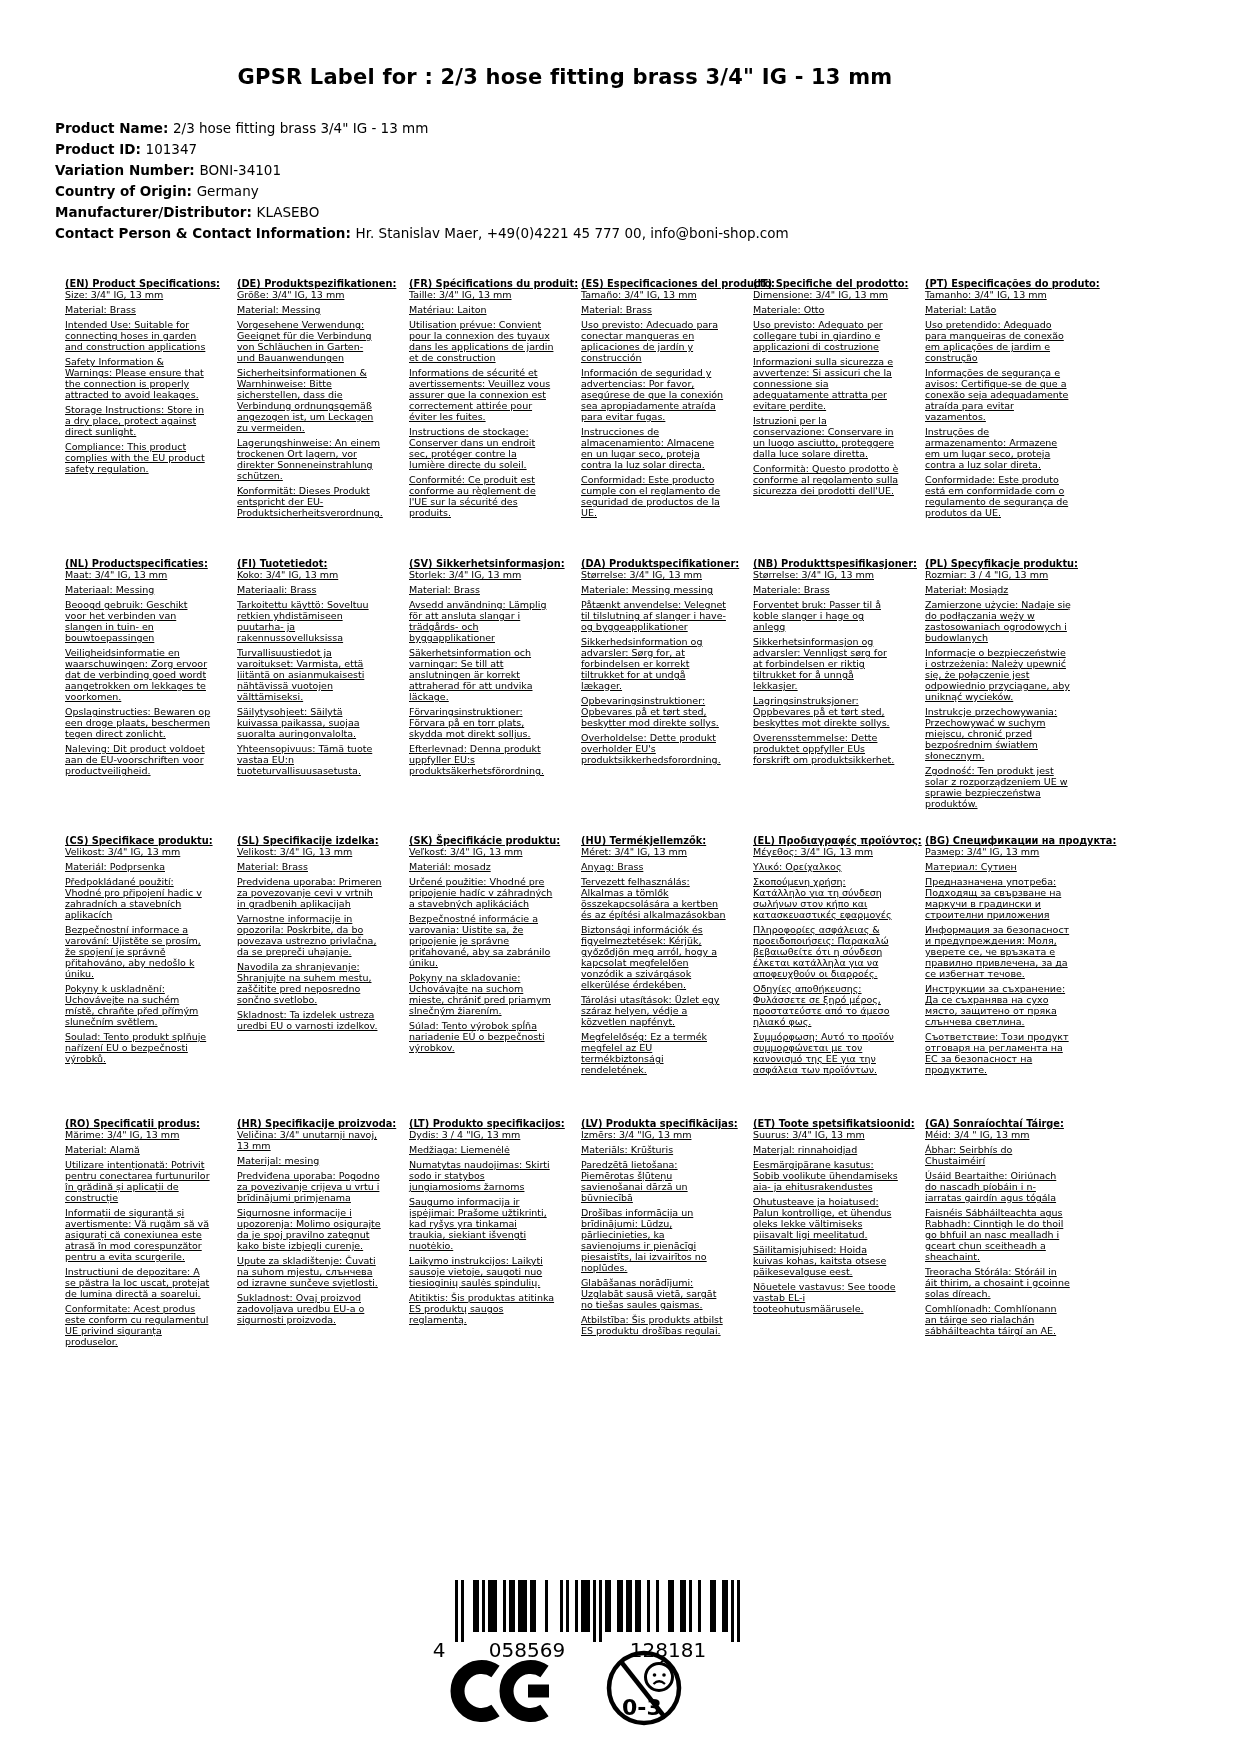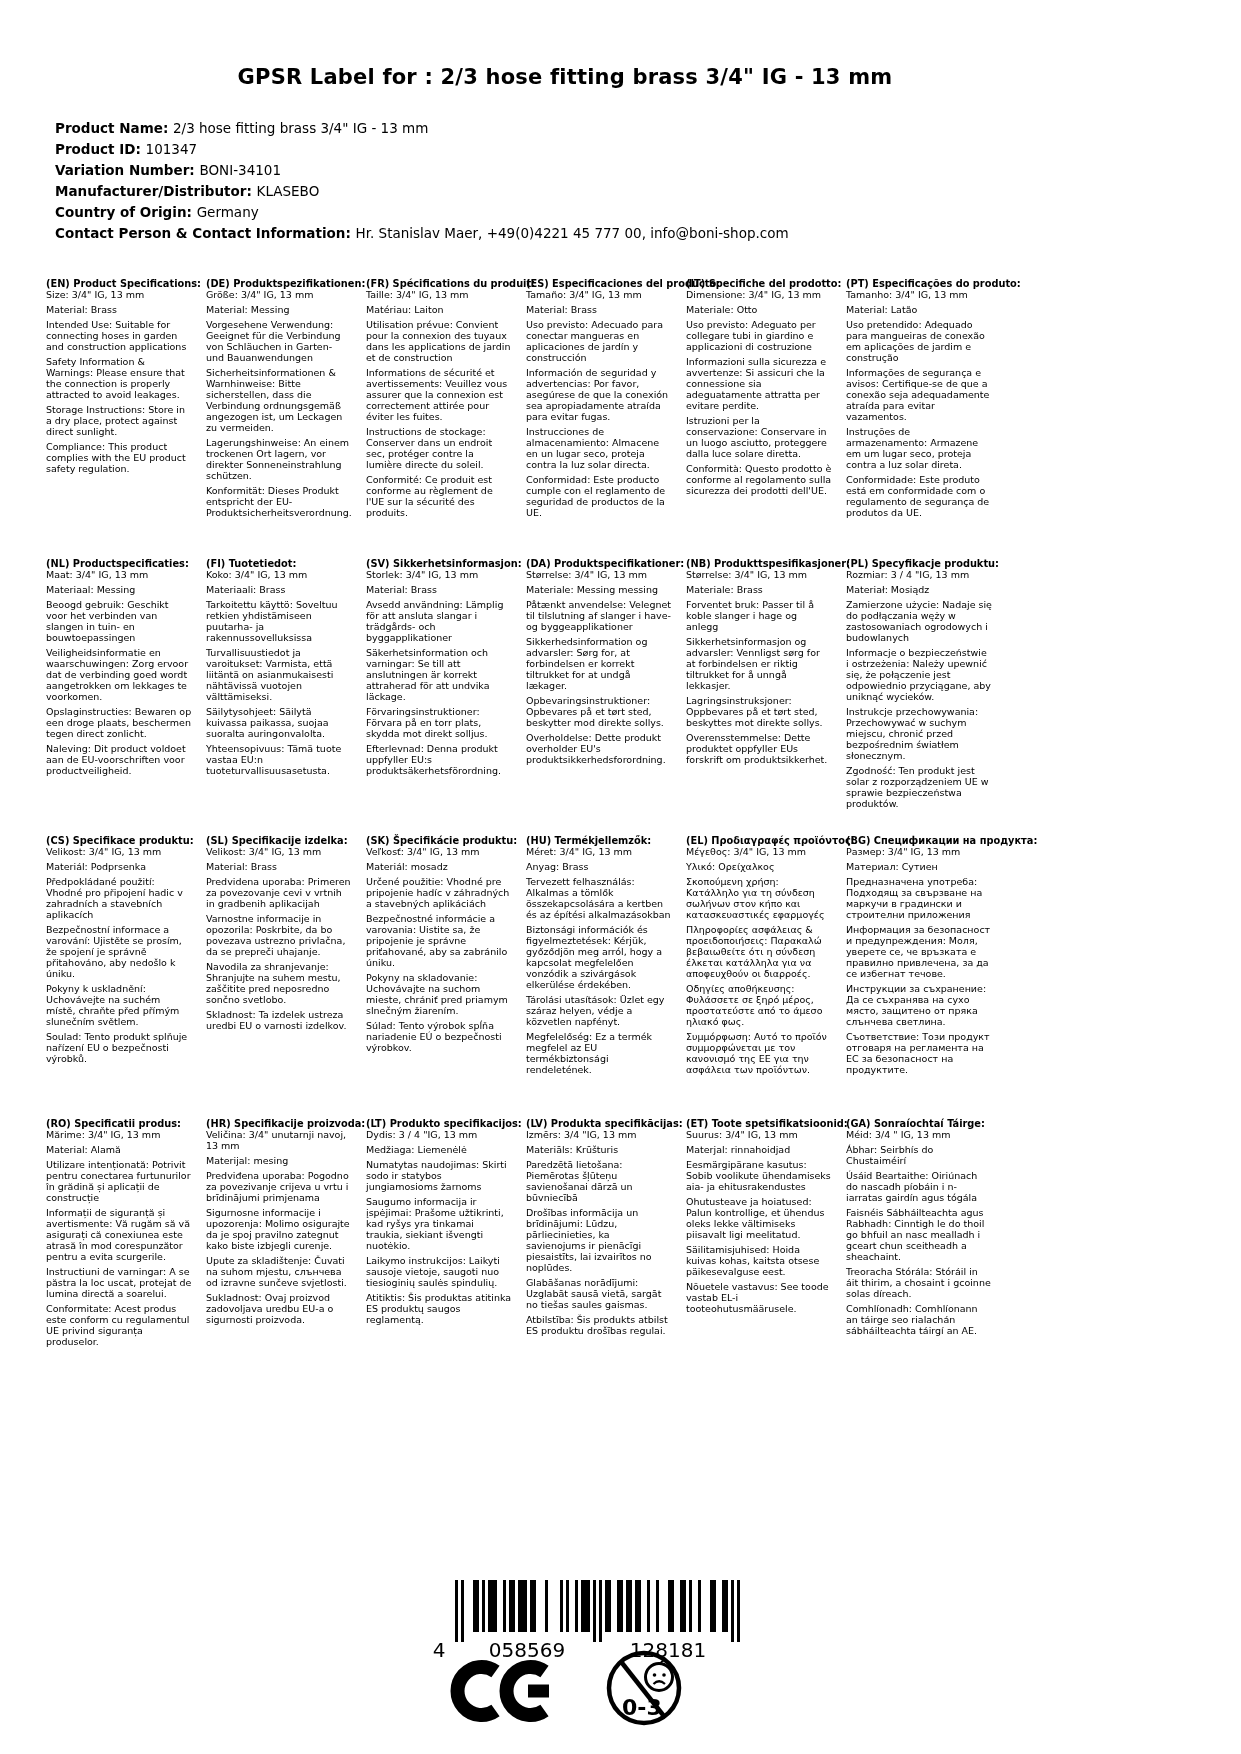--- a/index.html
+++ b/index.html
@@ -12,25 +12,26 @@
   .title{
     position:absolute;top:50px;left:0;width:1130px;
     text-align:center;font-weight:bold;font-size:21px;letter-spacing:0.2px;margin-top:15px;
   }
   .product-info{
     position:absolute;left:55px;top:118px;font-size:13.5px;line-height:21px;
   }
   .info-row .lbl{font-weight:bold;}
   .info-row .val{font-weight:normal;}
   .spec-grid{
-    position:absolute;left:46px;top:278px;
+    position:absolute;left:65px;top:278px;
     display:grid;
     grid-template-columns:repeat(6,146px);
     grid-template-rows:280px 277px 283px auto;
-    column-gap:14px;
+    column-gap:26px;
+    text-decoration:underline;
   }
   .spec-block{
     font-size:9.5px;line-height:11px;color:#000;
   }
   .spec-header{
     font-weight:bold;font-size:9.8px;white-space:nowrap;
   }
   .para{word-break:break-word;overflow-wrap:break-word;}
   .para + .para{margin-top:4px;}
   .barcode-wrap{
@@ -59,27 +60,27 @@
     <span class="lbl">Product ID: </span>
     <span class="val">101347</span>
   </div>
 
   <div class="info-row">
     <span class="lbl">Variation Number: </span>
     <span class="val">BONI-34101</span>
   </div>
 
   <div class="info-row">
+    <span class="lbl">Country of Origin: </span>
+    <span class="val">Germany</span>
+  </div>
+
+  <div class="info-row">
     <span class="lbl">Manufacturer/Distributor: </span>
     <span class="val">KLASEBO</span>
-  </div>
-
-  <div class="info-row">
-    <span class="lbl">Country of Origin: </span>
-    <span class="val">Germany</span>
   </div>
 
   <div class="info-row">
     <span class="lbl">Contact Person &amp; Contact Information: </span>
     <span class="val">Hr. Stanislav Maer, +49(0)4221 45 777 00, info@boni-shop.com</span>
   </div>
 </div>
 
 <div class="spec-grid">
   <div class="spec-block">
@@ -298,21 +299,21 @@
       </div>
   </div>
 
   <div class="spec-block">
     <div class="spec-header">(RO) Specificatii produs:</div>
     <div class="spec-body">
         <div class="para">Mărime: 3/4" IG, 13 mm</div>
         <div class="para">Material: Alamă</div>
         <div class="para">Utilizare intenționată: Potrivit pentru conectarea furtunurilor în grădină și aplicații de construcție</div>
         <div class="para">Informații de siguranță și avertismente: Vă rugăm să vă asigurați că conexiunea este atrasă în mod corespunzător pentru a evita scurgerile.</div>
-        <div class="para">Instructiuni de varningar: A se păstra la loc uscat, protejat de lumina directă a soarelui.</div>
+        <div class="para">Instructiuni de depozitare: A se păstra la loc uscat, protejat de lumina directă a soarelui.</div>
         <div class="para">Conformitate: Acest produs este conform cu regulamentul UE privind siguranța produselor.</div>
       </div>
   </div>
 
   <div class="spec-block">
     <div class="spec-header">(HR) Specifikacije proizvoda:</div>
     <div class="spec-body">
         <div class="para">Veličina: 3/4" unutarnji navoj, 13 mm</div>
         <div class="para">Materijal: mesing</div>
         <div class="para">Predviđena uporaba: Pogodno za povezivanje crijeva u vrtu i brīdinājumi primjenama</div>

